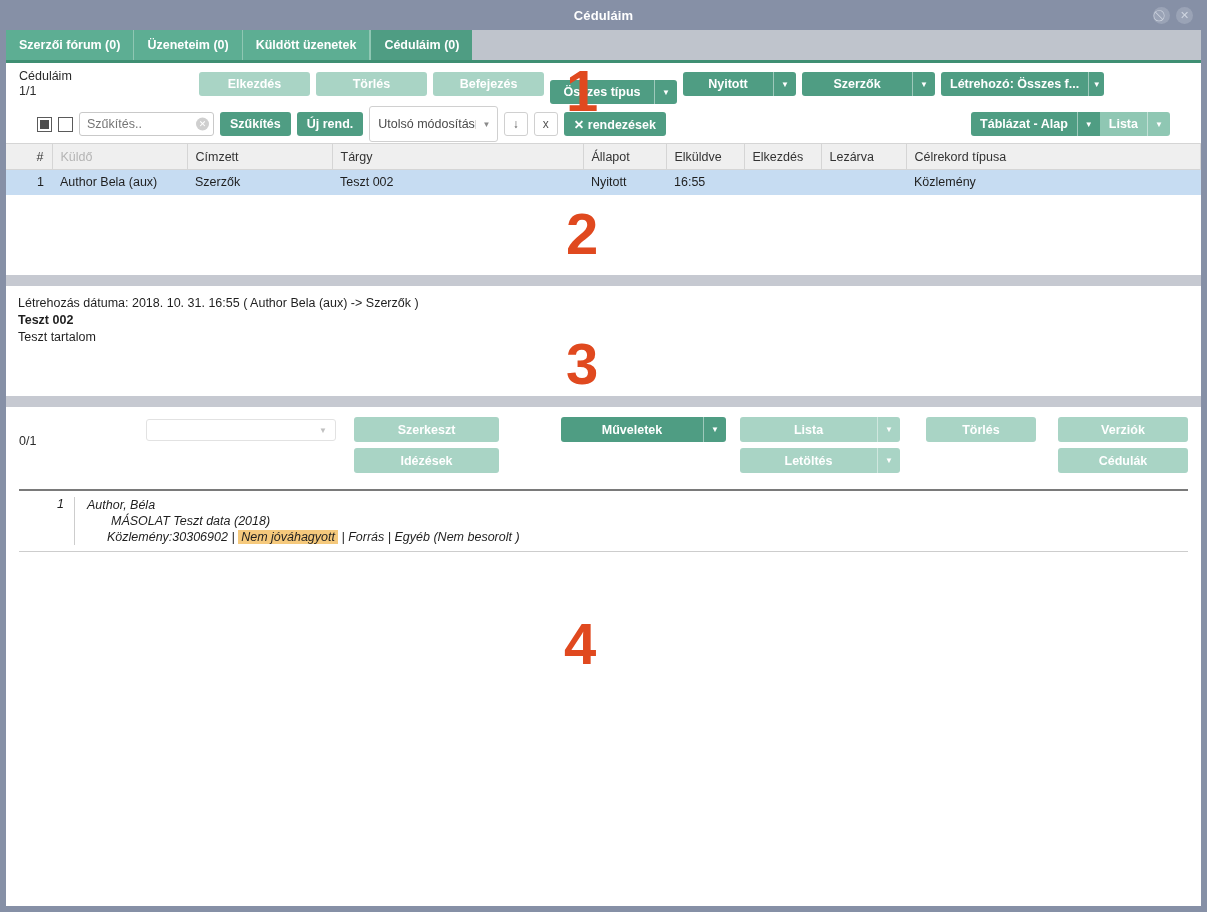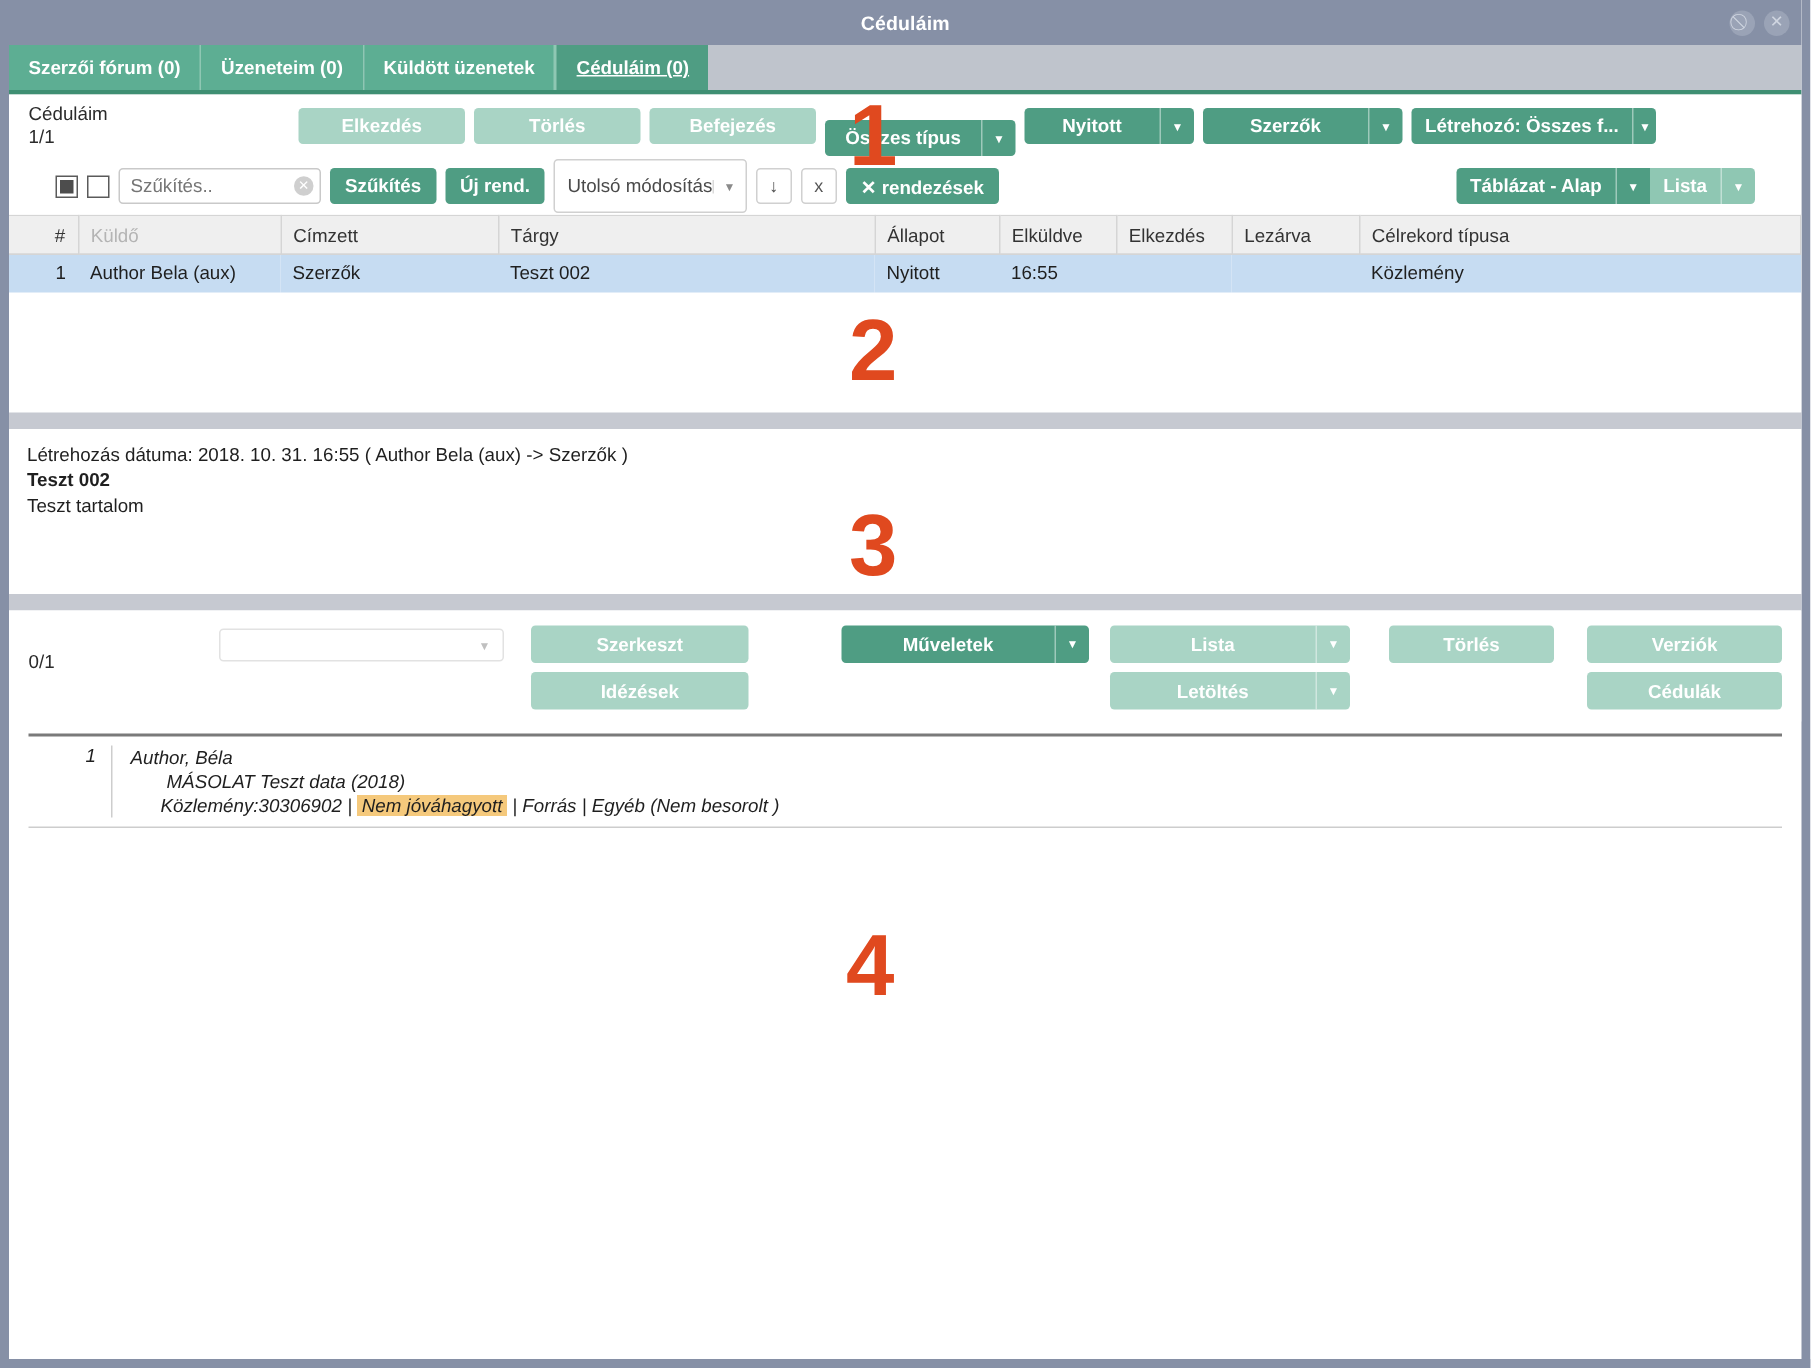--- a/index.html
+++ b/index.html
@@ -55,21 +55,20 @@
     display: flex; align-items: center;
     padding: 0 13px;
     border-right: 1px solid #8fc7b3;
     cursor: pointer;
     white-space: nowrap;
   }
   .tab.active {
     background: #4f9d83;
     border-right: none;
     border-left: 1px solid #8fc7b3;
-    text-decoration: underline;
   }
 
   
   .toolbar1 {
     height: 42px;
     background: #ffffff;
     display: flex; align-items: center;
     padding: 0 13px 0 13px;
     position: relative;
   }

